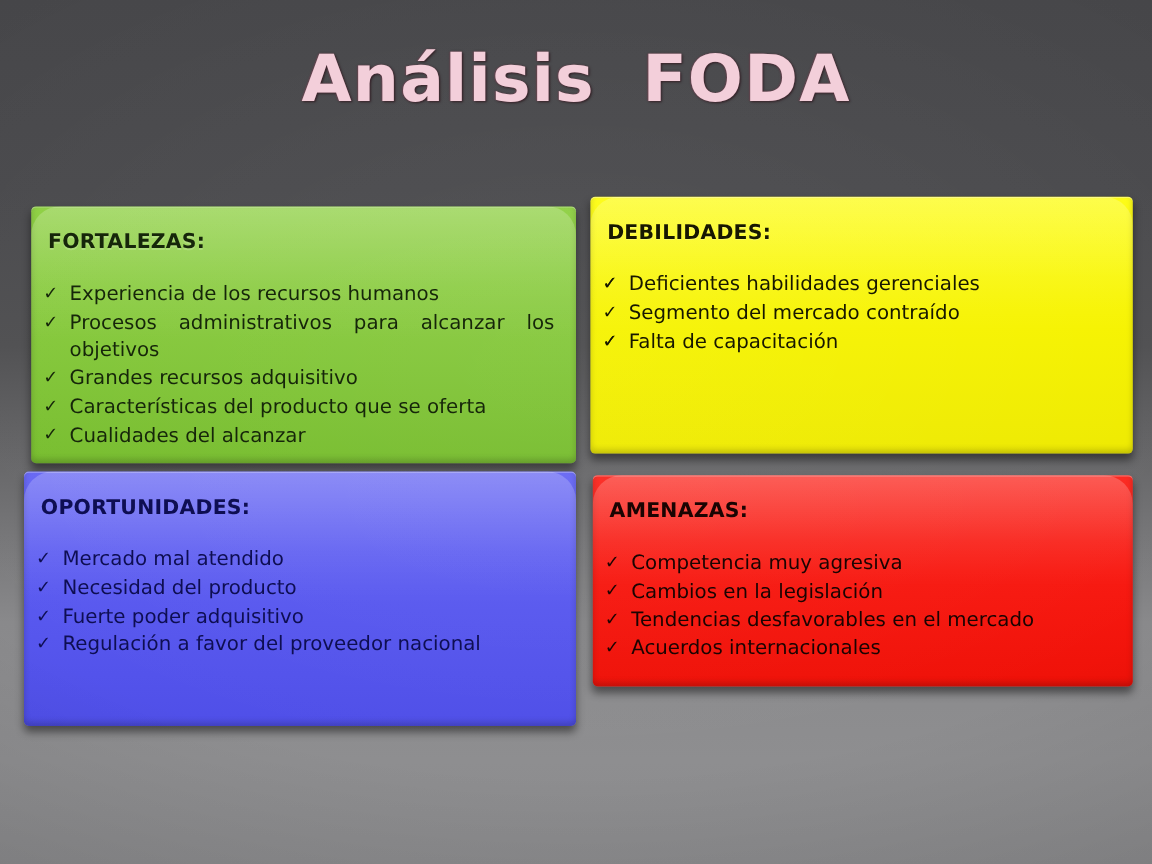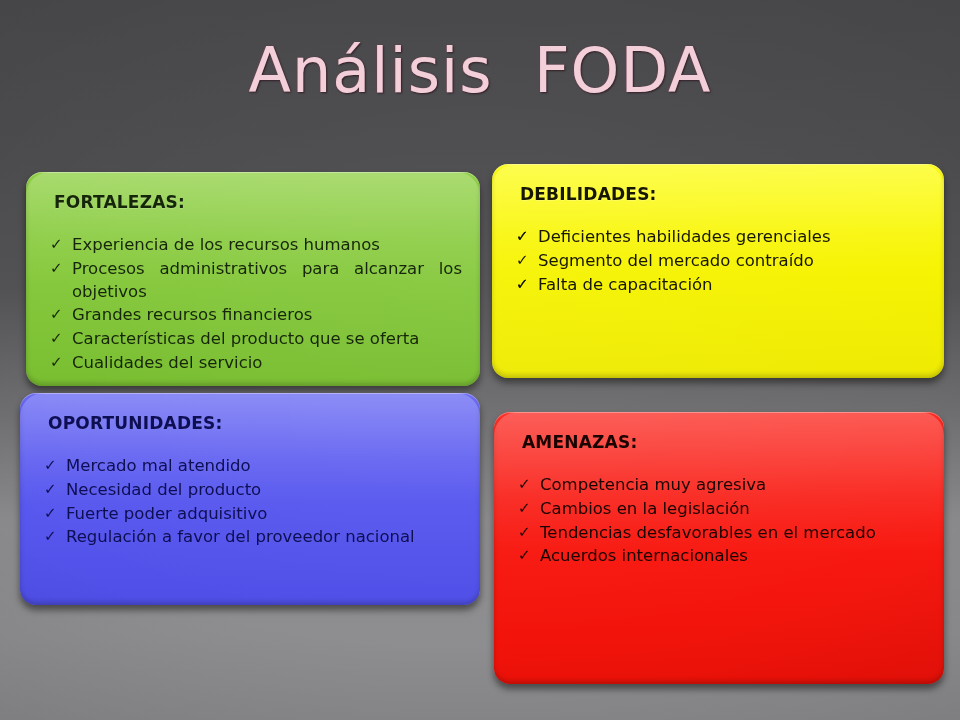--- a/index.html
+++ b/index.html
@@ -38,36 +38,36 @@
   
   #title-area {
     position:absolute;
     top:34px; left:0; width:960px;
     text-align:center;
     z-index:3;
   }
   #slide-title {
     display:inline-block;
     font-family:"DejaVu Sans", sans-serif;
-    font-size:62px;
-    font-weight:400;
+    font-size:54px;
+    font-weight:700;
     letter-spacing:1px;
     color:#f3cfda;
     text-shadow:
        0 0 1px #6d4652,
        1px 1px 2px rgba(40,20,26,0.85),
       -1px 0   1px rgba(120,70,85,0.55);
     white-space:pre;
   }
 
   
   .quad {
     position:absolute;
-    border-radius:16px;
-    padding:20px 16px 14px 16px;
+    border-radius:4px;
+    padding:20px 16px 14px 2px;
     overflow:hidden;
     box-shadow:
        0 5px 7px rgba(0,0,0,0.48),
        0 1px 0 rgba(255,255,255,0.35) inset,
        0 -3px 5px rgba(0,0,0,0.20) inset;
   }
   
   .quad::before {
     content:"";
     position:absolute;
@@ -79,22 +79,22 @@
     pointer-events:none;
     border-radius:24px 24px 0 0;
   }
 
   #quad-strengths     { left:26px;  top:172px; width:454px; height:214px;
                         background:linear-gradient(to bottom,#8fd044 0%,#86c93c 45%,#77bd2e 100%); }
   #quad-weaknesses    { left:492px; top:164px; width:452px; height:214px;
                         background:linear-gradient(to bottom,#fdfc16 0%,#f7f400 45%,#eeea00 100%); }
   #quad-opportunities { left:20px;  top:393px; width:460px; height:212px;
                         background:linear-gradient(to bottom,#6868f4 0%,#5a5af0 45%,#4f4fe8 100%); }
-  #quad-threats       { left:494px; top:396px; width:450px; height:272px;
-                        background:linear-gradient(to bottom,#fb2a22 0%,#f81a12 45%,#ef1108 100%);margin-top:16px; }
+  #quad-threats       { left:494px; top:396px; width:450px; height:176px;
+                        background:linear-gradient(to bottom,#fb2a22 0%,#f81a12 45%,#ef1108 100%); }
 
   .quad-title {
     position:relative;
     font-family:"DejaVu Sans", sans-serif;
     font-size:17px;
     font-weight:700;
     letter-spacing:0.2px;
     margin:0 0 22px 12px;
     z-index:2;
   }
@@ -140,23 +140,23 @@
 
   <div id="title-area">
     <h1 id="slide-title">Análisis  FODA</h1>
   </div>
 
   <section class="quad" id="quad-strengths">
     <h2 class="quad-title">FORTALEZAS:</h2>
     <ul class="quad-list">
         <li><span class="tick">✓</span><span>Experiencia de los recursos humanos</span></li>
         <li class="justified"><span class="tick">✓</span><span>Procesos administrativos para alcanzar los objetivos</span></li>
-        <li><span class="tick">✓</span><span>Grandes recursos financieros</span></li>
+        <li><span class="tick">✓</span><span>Grandes recursos adquisitivo</span></li>
         <li><span class="tick">✓</span><span>Características  del producto que se oferta</span></li>
-        <li><span class="tick">✓</span><span>Cualidades del servicio</span></li>
+        <li><span class="tick">✓</span><span>Cualidades del alcanzar</span></li>
       </ul>
   </section>
 
   <section class="quad" id="quad-weaknesses">
     <h2 class="quad-title">DEBILIDADES:</h2>
     <ul class="quad-list">
         <li><span class="tick">✓</span></li>
         <li><span class="tick">✓</span><span>Deficientes habilidades gerenciales</span></li>
         <li><span class="tick">✓</span><span>Segmento del mercado contraído</span></li>
         <li><span class="tick">✓</span></li>

